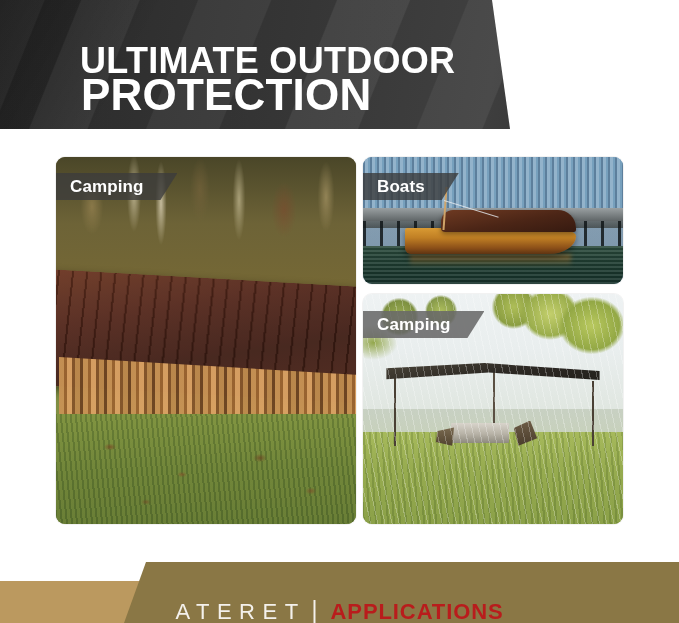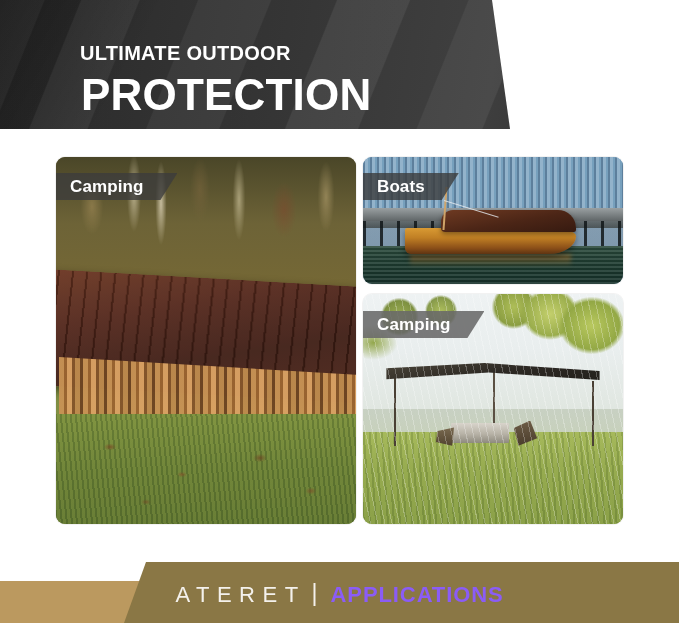--- a/index.html
+++ b/index.html
@@ -70,21 +70,21 @@
     font-weight: bold;
     letter-spacing: 1.1px;
     color: #c7a87a;
     white-space: nowrap;
     line-height: 1;
   }
   .headline-1 {
     position: absolute;
     left: 80px;
     top: 43px;
-    font-size: 20px;
+    font-size: 36px;
     font-weight: bold;
     letter-spacing: 0.3px;
     color: #ffffff;
     white-space: nowrap;
     line-height: 1;
   }
   .headline-2 {
     position: absolute;
     left: 81px;
     top: 73px;
@@ -166,21 +166,21 @@
     background: #8a7745;
     clip-path: polygon(146px 0, 679px 0, 679px 61px, 124px 61px);
   }
   .footer-text {
     position: absolute;
     left: 0;
     top: 0;
     width: 679px;
     height: 61px;
     display: flex;
-    align-items: center;
+    align-items: flex-end;
     justify-content: center;
     padding-top: 4px;
     box-sizing: border-box;
   }
   .brand-name {
     color: #f4f1ec;
     font-size: 22px;
     font-weight: normal;
     letter-spacing: 7.5px;
     line-height: 1;
@@ -188,21 +188,21 @@
   .brand-sep {
     color: #f4f1ec;
     font-size: 23px;
     font-weight: normal;
     line-height: 1;
     margin: 0 13px 0 6px;
     position: relative;
     top: -1px;
   }
   .brand-section {
-    color: #8b5cf6;
+    color: #b91c1c;
     font-size: 22px;
     font-weight: bold;
     letter-spacing: 0.9px;
     line-height: 1;
   }
 
   
   
   .sc-storage { background: linear-gradient(180deg,#6f6a45 0%,#7d7440 14%,#5d6b33 26%,#6d7a3a 38%,#78863f 52%,#839244 74%,#7d8b42 100%); }
   .st-brush {

